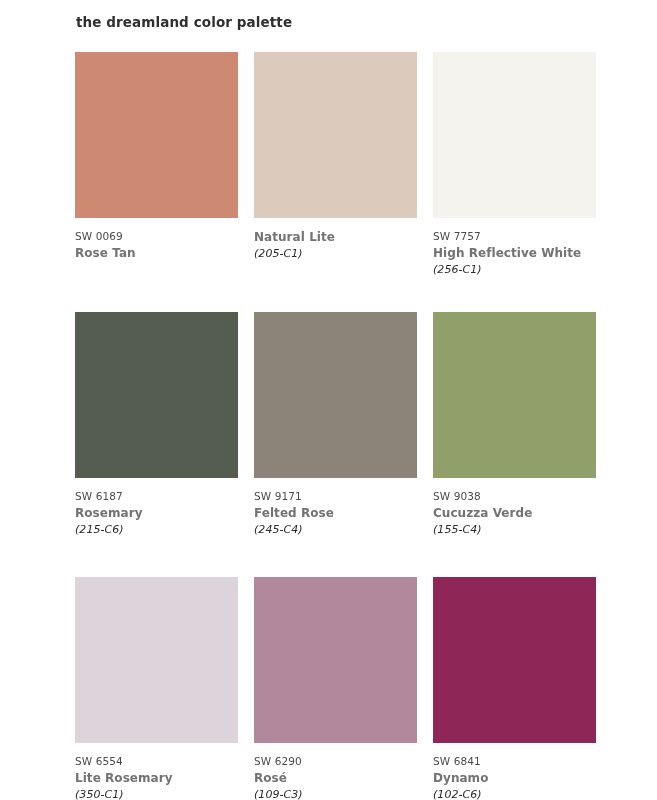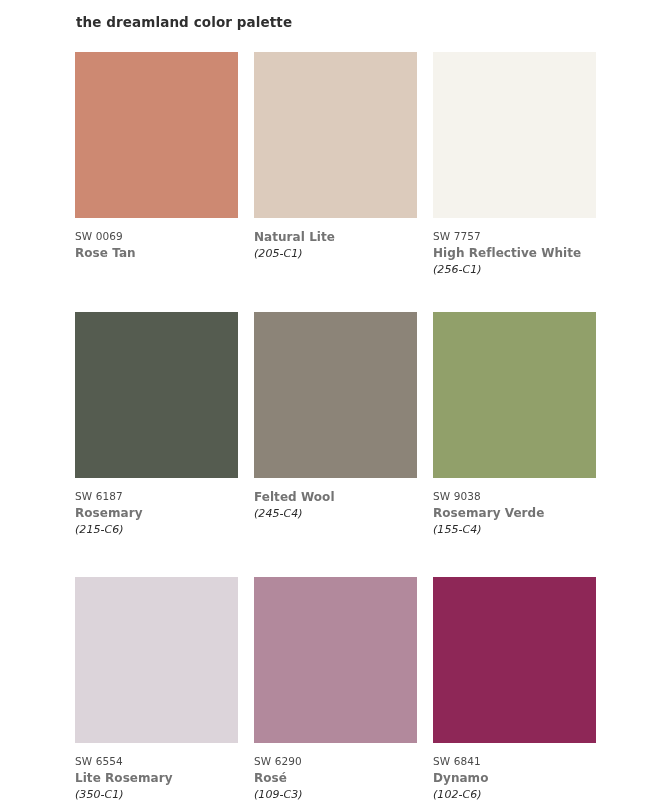--- a/index.html
+++ b/index.html
@@ -126,30 +126,31 @@
       <div class="swatch-meta">
         <div class="swatch-code">SW 6187</div>
         <div class="swatch-name">Rosemary</div>
         <div class="swatch-location">(215-C6)</div>
       </div>
     </div>
 
     <div class="swatch-cell">
       <div class="swatch-chip" style="background-color: rgb(140, 132, 120);"></div>
       <div class="swatch-meta">
-        <div class="swatch-name">Felted Wool</div>
+        <div class="swatch-code">SW 9171</div>
+        <div class="swatch-name">Felted Rose</div>
         <div class="swatch-location">(245-C4)</div>
       </div>
     </div>
 
     <div class="swatch-cell">
       <div class="swatch-chip" style="background-color: rgb(145, 160, 106);"></div>
       <div class="swatch-meta">
         <div class="swatch-code">SW 9038</div>
-        <div class="swatch-name">Rosemary Verde</div>
+        <div class="swatch-name">Cucuzza Verde</div>
         <div class="swatch-location">(155-C4)</div>
       </div>
     </div>
 
     <div class="swatch-cell">
       <div class="swatch-chip" style="background-color: rgb(220, 212, 218);"></div>
       <div class="swatch-meta">
         <div class="swatch-code">SW 6554</div>
         <div class="swatch-name">Lite Rosemary</div>
         <div class="swatch-location">(350-C1)</div>

